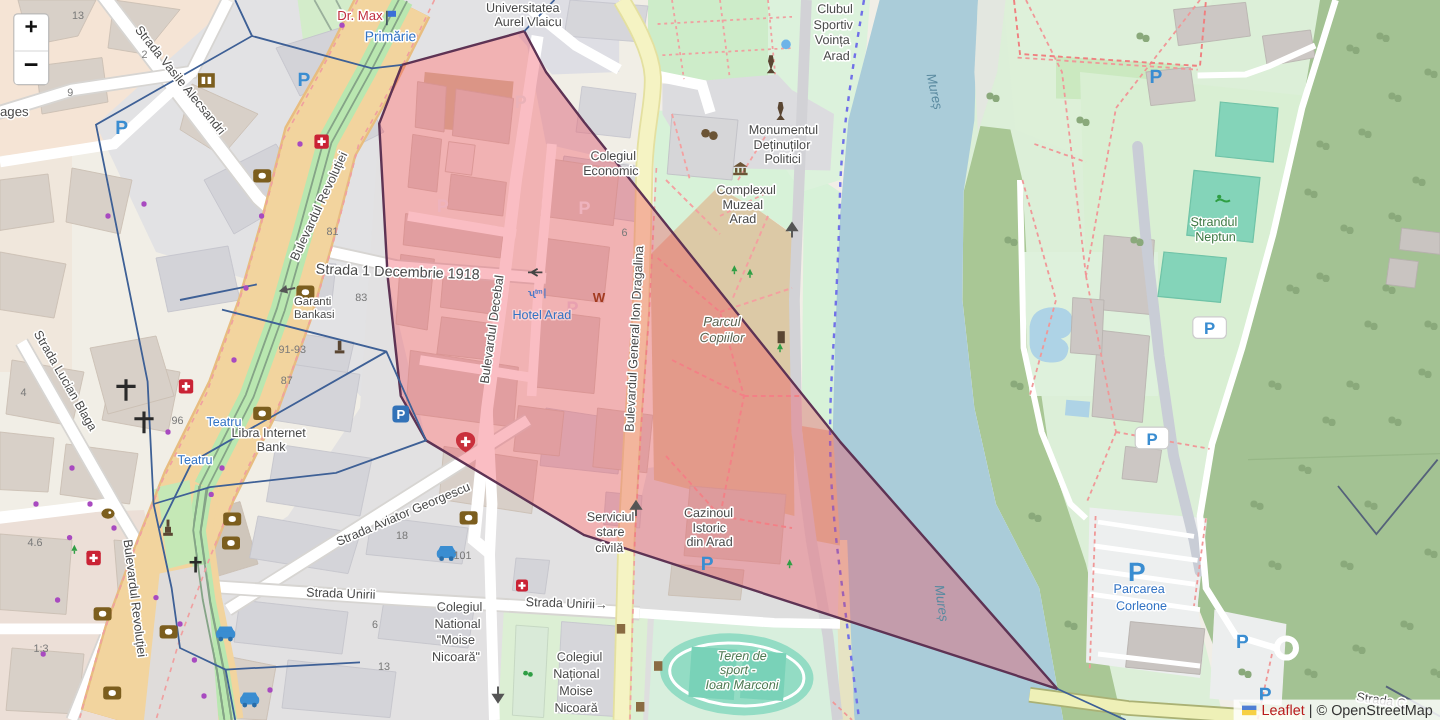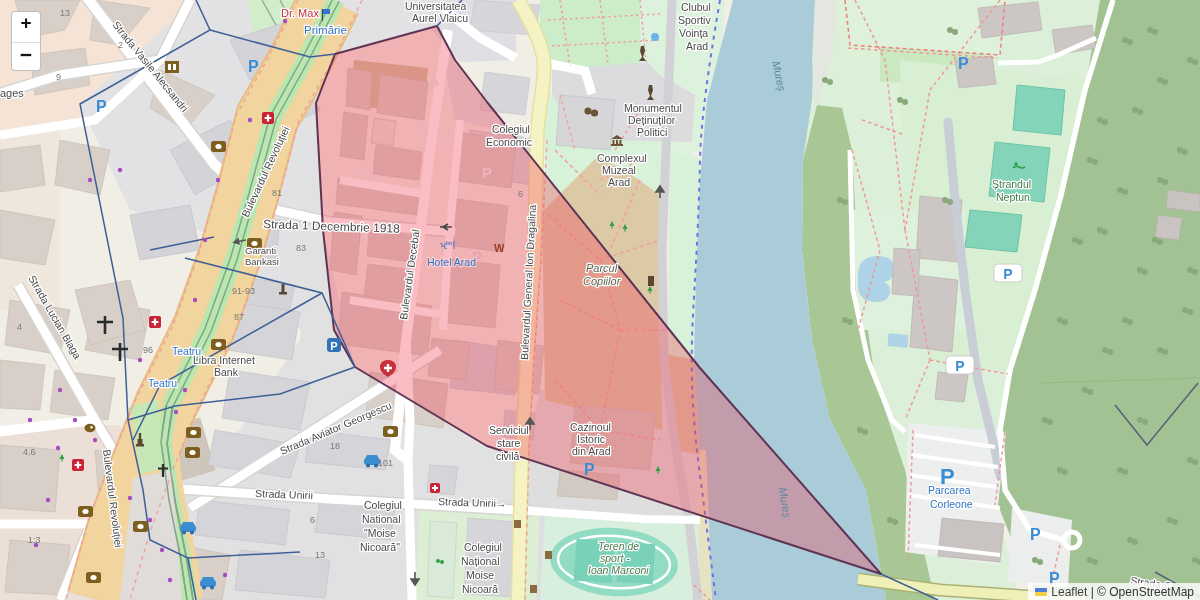--- a/index.html
+++ b/index.html
@@ -829,16 +829,16 @@
 <div style="position:absolute;left:11px;top:11px;width:30px;height:60px;background:#fff;border:1px solid rgba(0,0,0,0.25);border-radius:4px;box-sizing:border-box;">
 
   <div style="height:30px;line-height:28px;text-align:center;font:bold 19px 'Liberation Sans',sans-serif;color:#111;border-bottom:1px solid #ddd;">+</div>
 
   <div style="height:29px;line-height:26px;text-align:center;font:bold 21px 'Liberation Sans',sans-serif;color:#111;">−</div>
 </div>
 
 <div style="position:absolute;right:0;bottom:0;height:17px;background:rgba(255,255,255,0.82);padding:0 6px 0 7px;font:12px 'Liberation Sans',sans-serif;color:#333;display:flex;align-items:center;">
 
   <span style="display:inline-block;width:12px;height:8px;background:linear-gradient(#4e7fd4 50%,#f6d044 50%);margin-right:4px;"></span>
-  <span style="color:#404040;">Leaflet</span>
+  <span style="color:#b91c1c;">Leaflet</span>
       <span>&nbsp;|&nbsp;© OpenStreetMap</span>
 </div>
 </div>
 
 </body></html>

